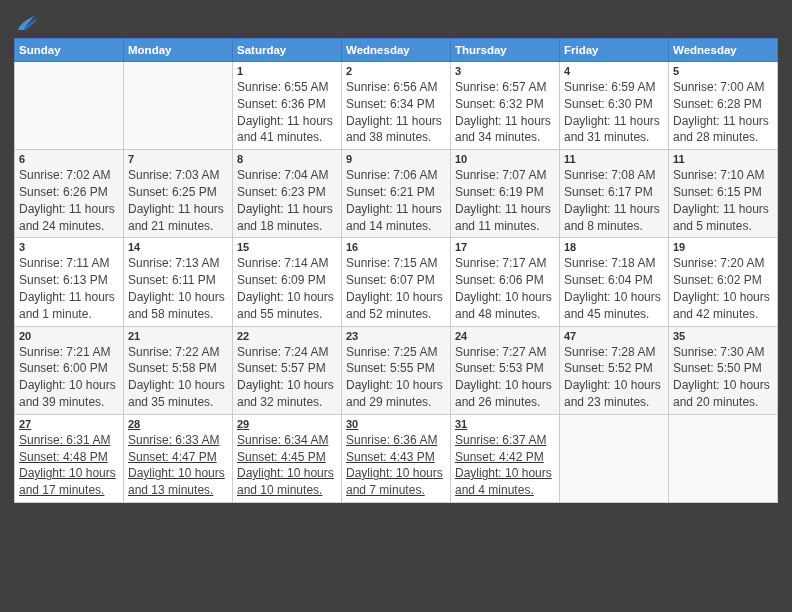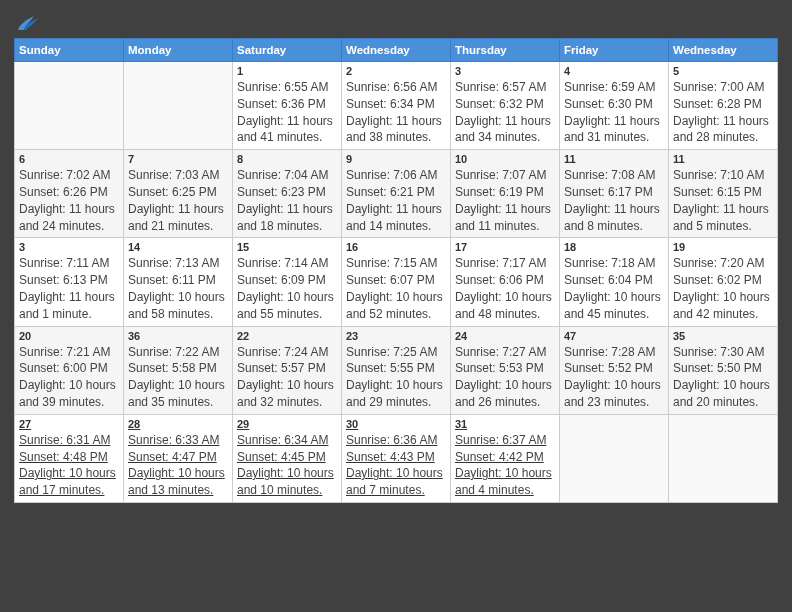--- a/index.html
+++ b/index.html
@@ -223,21 +223,21 @@
             <span class="day-number">19</span>
             <div class="day-info">Sunrise: 7:20 AM<br>Sunset: 6:02 PM<br>Daylight: 10 hours and 42 minutes.</div>
           </td>
         </tr>
         <tr>
           <td>
             <span class="day-number">20</span>
             <div class="day-info">Sunrise: 7:21 AM<br>Sunset: 6:00 PM<br>Daylight: 10 hours and 39 minutes.</div>
           </td>
           <td>
-            <span class="day-number">36</span>
+            <span class="day-number">21</span>
             <div class="day-info">Sunrise: 7:22 AM<br>Sunset: 5:58 PM<br>Daylight: 10 hours and 35 minutes.</div>
           </td>
           <td>
             <span class="day-number">22</span>
             <div class="day-info">Sunrise: 7:24 AM<br>Sunset: 5:57 PM<br>Daylight: 10 hours and 32 minutes.</div>
           </td>
           <td>
             <span class="day-number">23</span>
             <div class="day-info">Sunrise: 7:25 AM<br>Sunset: 5:55 PM<br>Daylight: 10 hours and 29 minutes.</div>
           </td>

